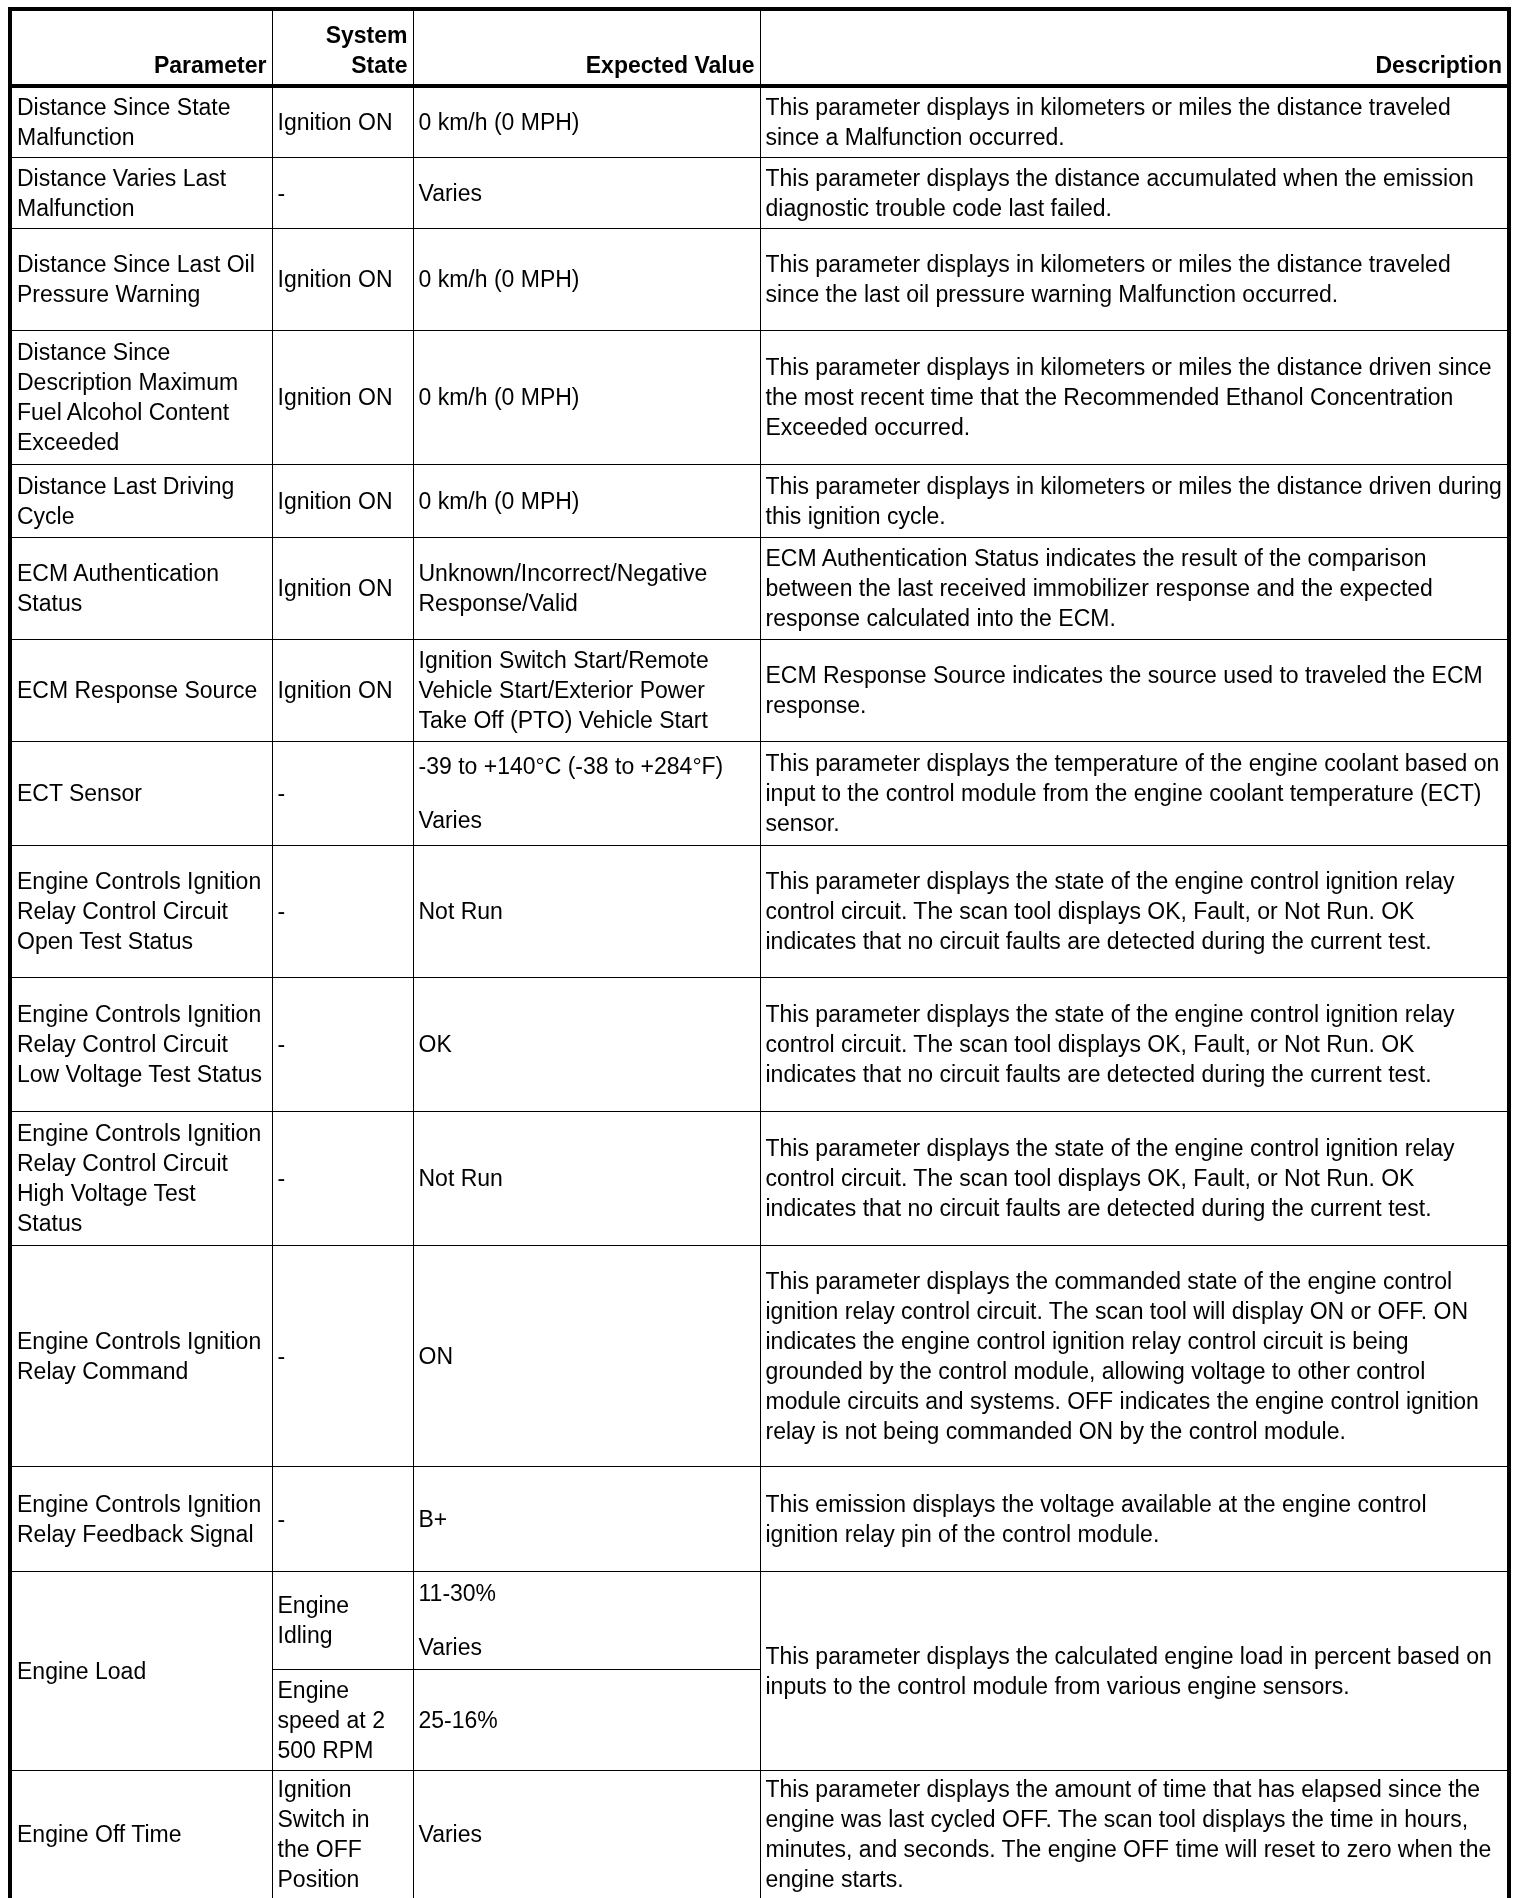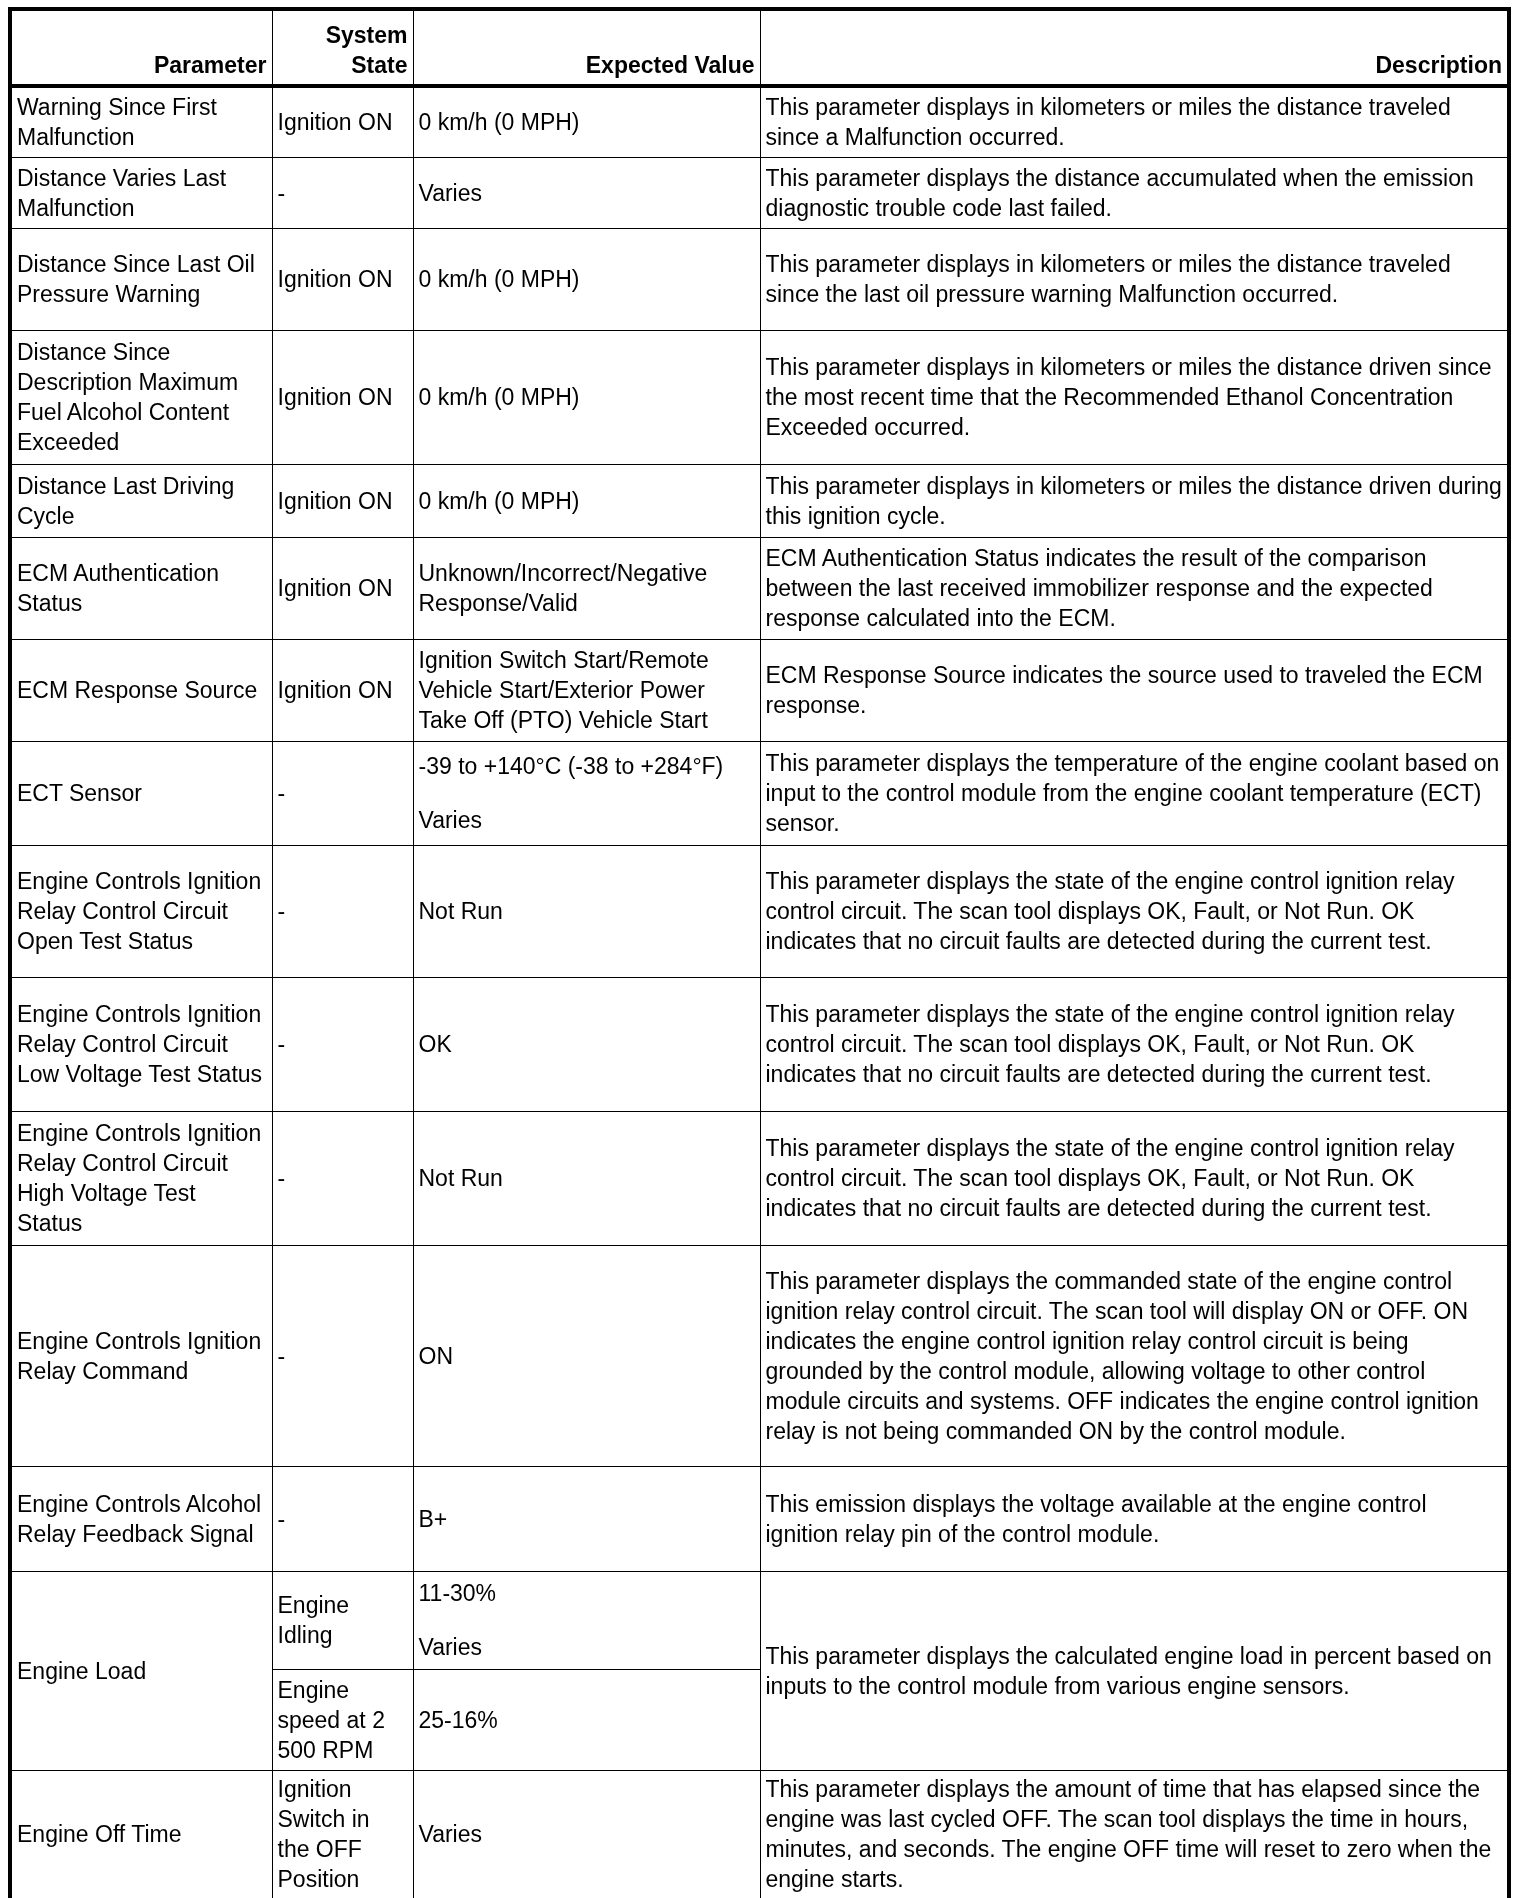--- a/index.html
+++ b/index.html
@@ -25,21 +25,21 @@
   <thead>
     <tr style="height:77px">
       <th>Parameter</th>
       <th>System<br>State</th>
       <th>Expected Value</th>
       <th>Description</th>
     </tr>
   </thead>
   <tbody>
     <tr style="height:71px">
-      <td>Warning Since First Malfunction</td>
+      <td>Distance Since State Malfunction</td>
       <td>Ignition ON</td>
       <td>0 km/h (0 MPH)</td>
       <td>This parameter displays in kilometers or miles the distance traveled since a Malfunction occurred.</td>
     </tr>
     <tr style="height:71px">
       <td>Distance Varies Last Malfunction</td>
       <td>-</td>
       <td>Varies</td>
       <td>This parameter displays the distance accumulated when the emission diagnostic trouble code last failed.</td>
     </tr>
@@ -101,21 +101,21 @@
       <td>Not Run</td>
       <td>This parameter displays the state of the engine control ignition relay control circuit. The scan tool displays OK, Fault, or Not Run. OK indicates that no circuit faults are detected during the current test.</td>
     </tr>
     <tr style="height:221px">
       <td>Engine Controls Ignition Relay Command</td>
       <td>-</td>
       <td>ON</td>
       <td>This parameter displays the commanded state of the engine control ignition relay control circuit. The scan tool will display ON or OFF. ON indicates the engine control ignition relay control circuit is being grounded by the control module, allowing voltage to other control module circuits and systems. OFF indicates the engine control ignition relay is not being commanded ON by the control module.</td>
     </tr>
     <tr style="height:105px">
-      <td>Engine Controls Alcohol Relay Feedback Signal</td>
+      <td>Engine Controls Ignition Relay Feedback Signal</td>
       <td>-</td>
       <td>B+</td>
       <td>This emission displays the voltage available at the engine control ignition relay pin of the control module.</td>
     </tr>
     <tr style="height:98px">
       <td rowspan="2">Engine Load</td>
       <td>Engine Idling</td>
       <td class="split">
         <p>11-30%</p>
         <div class="gap"></div>

